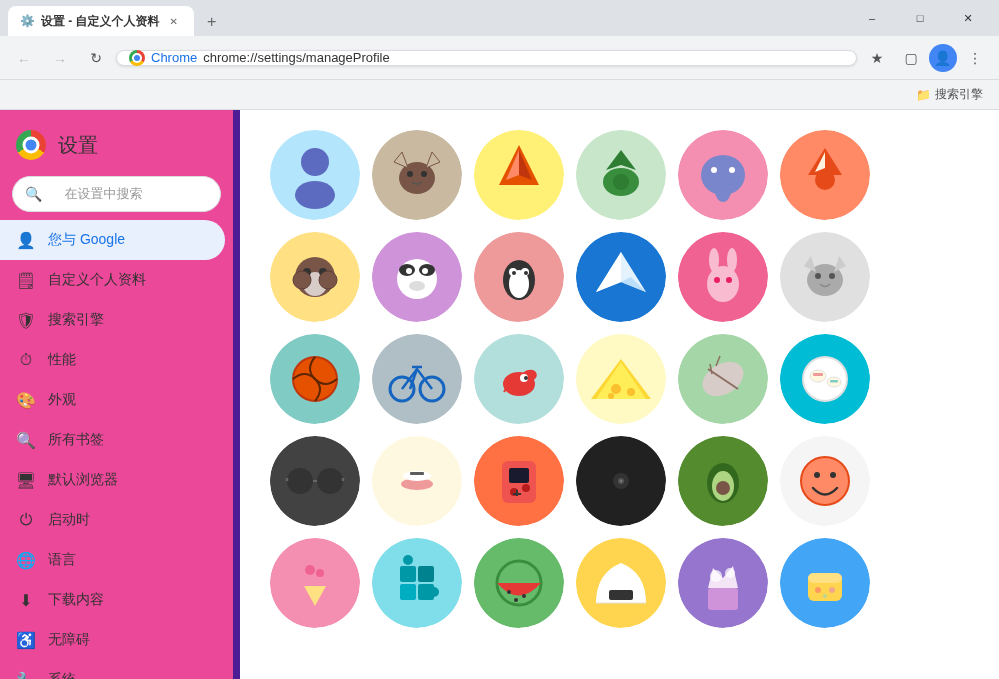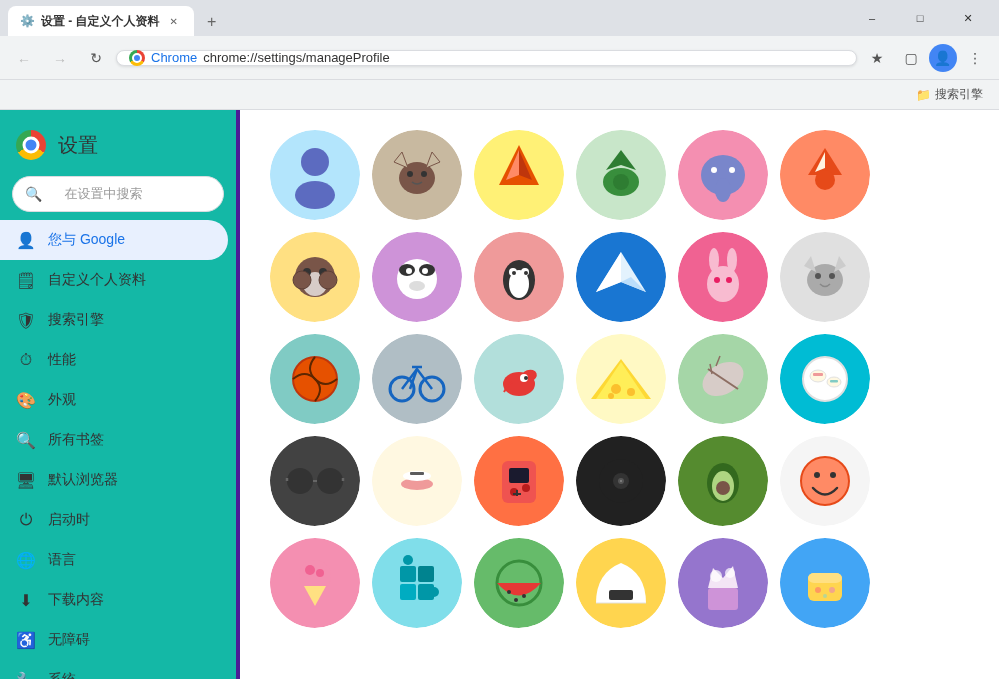--- a/index.html
+++ b/index.html
@@ -116,22 +116,22 @@
     
     .main-layout {
       display: flex;
       height: calc(679px - 36px - 44px - 30px);
     }
 
     
     .sidebar {
       width: 240px;
       min-width: 240px;
-      background: #14b8a6;
-      border-right: 4px solid #4c1d95;
+      background: #ec4899;
+      border-right: 7px solid #4c1d95;
       overflow-y: auto;
       padding: 8px 0;
     }
     .sidebar-header {
       display: flex; align-items: center; gap: 12px;
       padding: 12px 16px 16px 16px;
     }
     .chrome-logo-big {
       width: 30px; height: 30px;
       background: conic-gradient(#ea4335 0 120deg, #fbbc05 120deg 240deg, #34a853 240deg 360deg);

